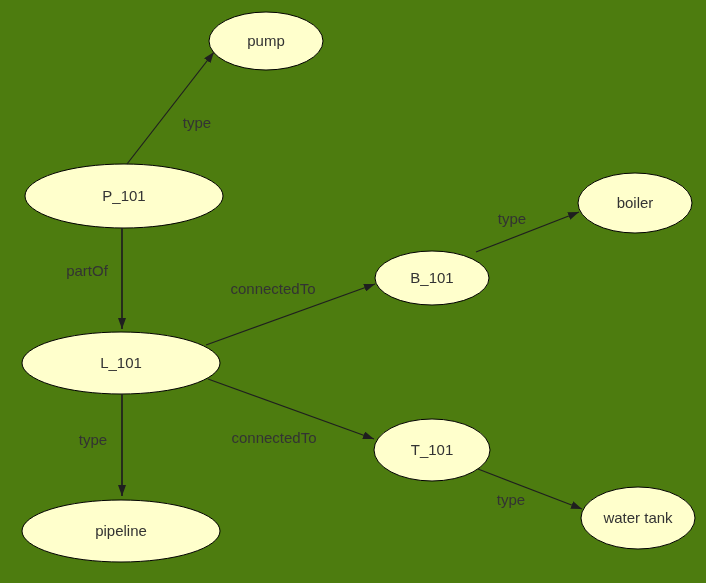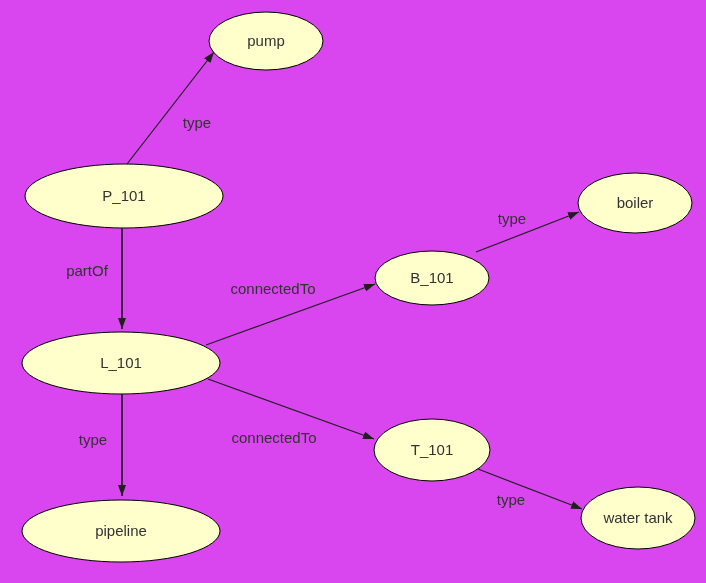--- a/index.html
+++ b/index.html
@@ -1,20 +1,20 @@
 <!DOCTYPE html>
 <html><head>
 <meta charset="utf-8">
 <style>
   html, body { margin: 0; padding: 0; background: #ffffff; }
   .canvas {
     position: relative;
     width: 706px;
     height: 583px;
-    background: #d946ef;
+    background: #4d7c0f;
     overflow: hidden;
   }
   svg { display: block; }
   text {
     font-family: "Liberation Sans", sans-serif;
     font-size: 15px;
   }
   .node-label, .edge-label { text-anchor: middle; }
   .node-shape { stroke-width: 1; }
   .edge-line { fill: none; }

